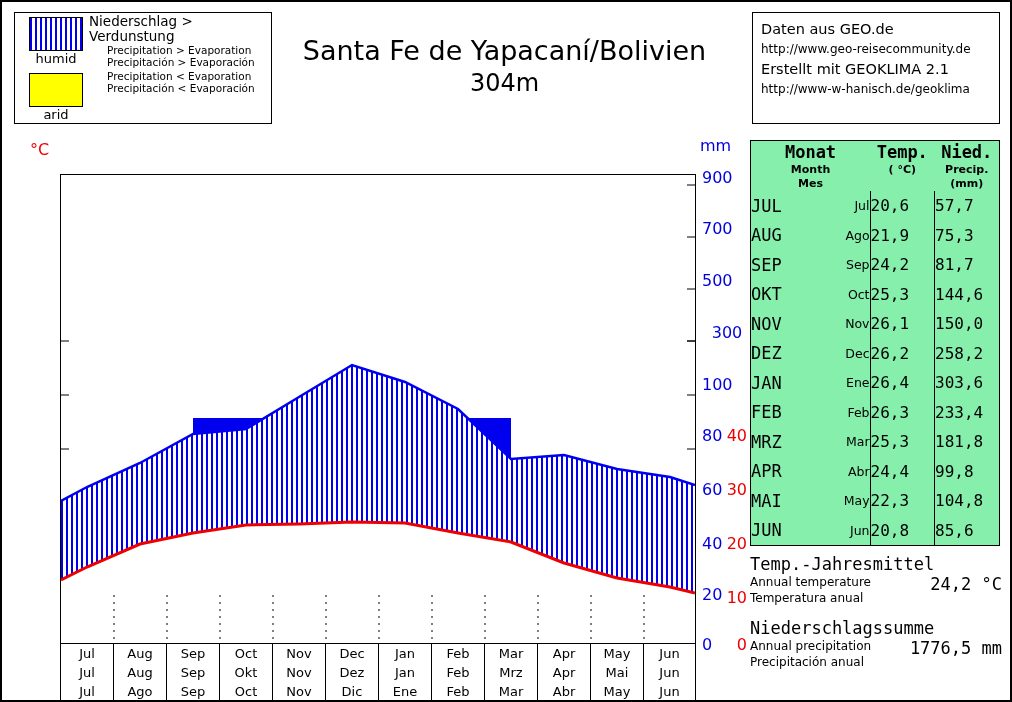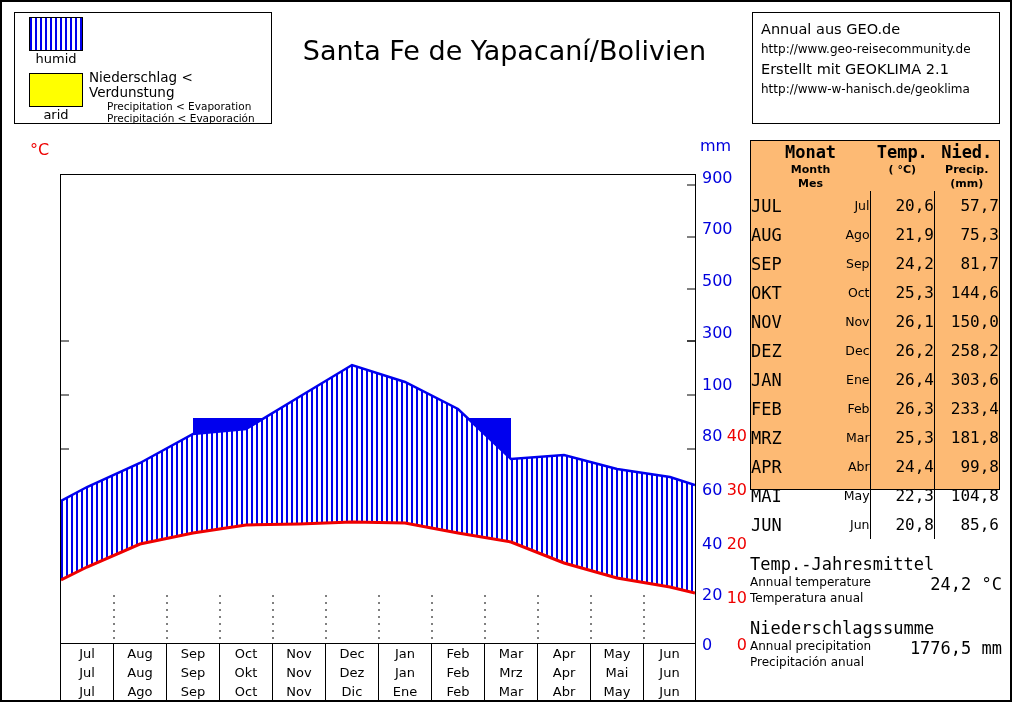--- a/index.html
+++ b/index.html
@@ -94,90 +94,95 @@
     position:absolute; top:0; height:66px;
     text-align:center; font-size:13px; color:#000; line-height:19px;
     border-left:1px solid #000;
     box-sizing:border-box;
   }
   .mcol.last-edge { border-right:1px solid #000; }
 
   
   #table {
     position:absolute; left:748px; top:138px;
-    width:250px; height:350px;
+    width:250px; height:406px;
     border:1px solid #000;
     box-sizing:border-box;
-    background:#fdba74;
+    background:#86efac;
   }
   #table table { border-collapse:collapse; width:100%; height:100%; }
   #table th, #table td { border:0; padding:0; }
   .hdr-cell { text-align:center; vertical-align:top; padding-top:4px; border-bottom:1px solid #000; }
   .hdr-cell.sep { border-right:1px solid #000; }
   .h-big { font-family:"DejaVu Sans Mono", monospace; font-size:17px; color:#000; line-height:22px; }
   .h-sm { font-size:11px; color:#000; line-height:14px; }
   .r-mon { font-family:"DejaVu Sans Mono", monospace; font-size:17px; color:#000; padding-left:12px; }
   .r-mon2 { font-size:12.5px; color:#000; text-align:right; padding-right:8px; }
-  .r-val { font-family:"DejaVu Sans Mono", monospace; font-size:16px; color:#000; text-align:right; padding-right:14px; }
+  .r-val { font-family:"DejaVu Sans Mono", monospace; font-size:16px; color:#000; text-align:left; padding-right:14px; }
   .col-sep { border-right:1px solid #000 !important; }
 
   
   #summary { position:absolute; left:748px; top:552px; width:252px; height:140px; }
   .sum-title { font-family:"DejaVu Sans Mono", monospace; font-size:17px; color:#000; }
   .sum-line { font-size:12px; color:#000; line-height:16px; }
   .sum-val { font-family:"DejaVu Sans Mono", monospace; font-size:17px; color:#000; }
   .sum-block { position:relative; }
   .sum-rowflex { display:flex; align-items:flex-start; justify-content:space-between; }
 </style>
 </head>
 <body>
 
 <div id="frame">
 
   <div id="legend">
     <div class="leg-row" style="top:0px;">
       <div class="leg-swatch humid"></div>
       <div class="leg-under">humid</div>
+      <div class="leg-text">
+        <div class="leg-main">Niederschlag &gt; Verdunstung</div>
+        <div class="leg-sub">Precipitation   &gt;  Evaporation</div>
+        <div class="leg-sub">Precipitación  &gt;  Evaporación</div>
+      </div>
     </div>
     <div class="leg-row" style="top:56px;">
       <div class="leg-swatch arid"></div>
       <div class="leg-under">arid</div>
       <div class="leg-text">
-        <div class="leg-main">Niederschlag &lt; Verdunstung</div>
         <div class="leg-sub">Precipitation   &lt;  Evaporation</div>
         <div class="leg-sub">Precipitación  &lt;  Evaporación</div>
       </div>
     </div>
   </div>
 
   <div id="title">
     <div class="t1">Santa Fe de Yapacaní/Bolivien</div>
+    <div class="t3">304m</div>
   </div>
 
   <div id="source">
-    <div class="s-big">Annual aus GEO.de</div>
+    <div class="s-big">Daten aus GEO.de</div>
     <div class="s-small">http://www.geo-reisecommunity.de</div>
     <div class="s-big">Erstellt mit GEOKLIMA 2.1</div>
     <div class="s-small">http://www-w-hanisch.de/geoklima</div>
   </div>
 
   <div id="plotwrap">
     <div class="axis-label" id="lab-c">°C</div>
     <div class="axis-label" id="lab-mm">mm</div>
 
     <div class="tick-l" style="top:294px;">40</div>
     <div class="tick-l" style="top:348px;">30</div>
     <div class="tick-l" style="top:402px;">20</div>
     <div class="tick-l" style="top:456px;">10</div>
     <div class="tick-l" style="top:503px;">0</div>
 
     <div class="tick-r" style="left:700px; top:36px;">900</div>
     <div class="tick-r" style="left:700px; top:87px;">700</div>
     <div class="tick-r" style="left:700px; top:139px;">500</div>
-    <div class="tick-r" style="left:700px; top:191px;">300</div>
+    <div class="tick-r" style="left:700px; top:191px;text-align:center;">300</div>
     <div class="tick-r" style="left:700px; top:243px;">100</div>
     <div class="tick-r" style="left:700px; top:294px;">80</div>
     <div class="tick-r" style="left:700px; top:348px;">60</div>
     <div class="tick-r" style="left:700px; top:402px;">40</div>
     <div class="tick-r" style="left:700px; top:453px;">20</div>
     <div class="tick-r" style="left:700px; top:503px;">0</div>
 
     <div id="plot">
       <svg width="634" height="468" viewBox="0 0 634 468">
         <defs>

